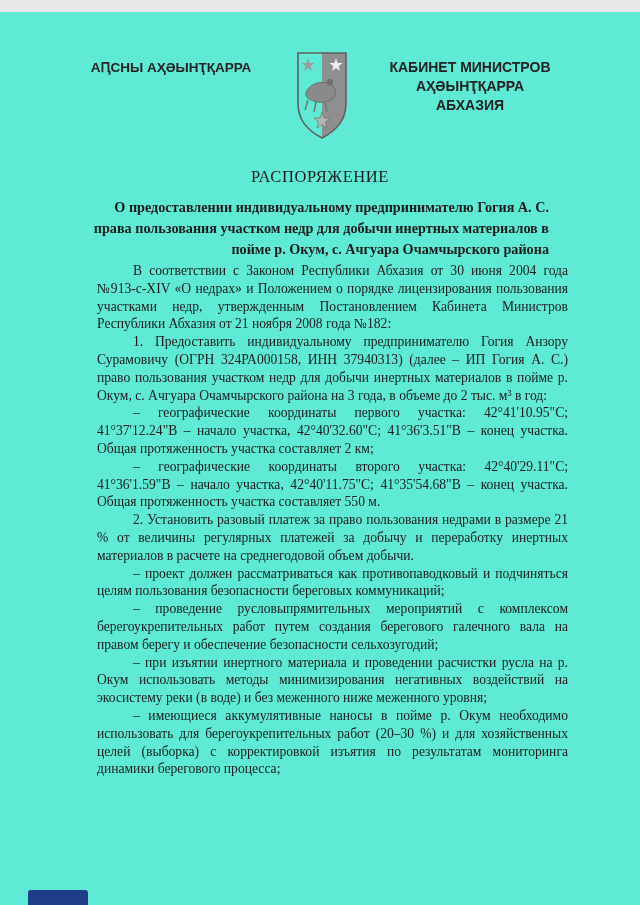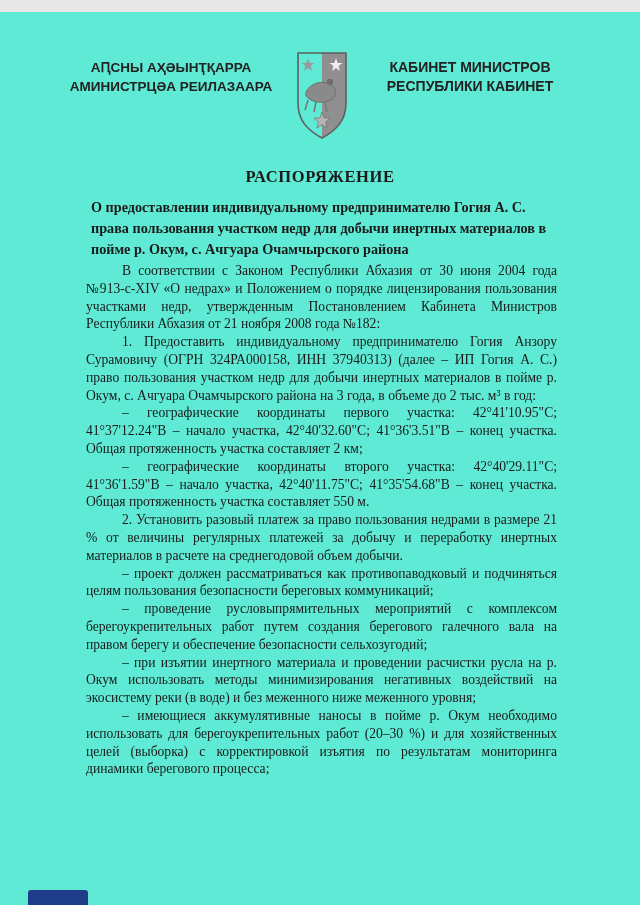--- a/index.html
+++ b/index.html
@@ -20,49 +20,48 @@
     font-weight:bold;
     color:#222;
   }
   .h-left  { top:46px; left:54px;  width:234px; font-size:13.5px; line-height:19px; }
   .h-right { top:46px; left:380px; width:180px; font-size:14px;   line-height:19px; }
   .emblem  { position:absolute; top:38px; left:294px; width:56px; height:91px; }
   
   .doc-title {
     position:absolute; top:155px; left:0; width:640px;
     text-align:center;
-    font-weight:bold; font-size:16.5px; letter-spacing:0.6px;
+    font-weight:normal; font-size:16.5px; letter-spacing:0.6px;
   }
   .doc-subtitle {
     position:absolute; top:185px; left:91px; width:458px;
-    text-align:left;
+    text-align:right;
     font-weight:bold; font-size:14.2px; line-height:20.8px;
   }
   
   .bodytext {
-    position:absolute; top:250px; left:86px; width:471px;
+    position:absolute; top:250px; left:97px; width:471px;
     font-size:13.6px; line-height:17.8px;
     text-align:justify;
   }
   .para { text-indent:36px; margin:0; padding:0; }
   
   .blue-marker {
     position:absolute; left:28px; top:878px;
     width:60px; height:20px;
     border-radius:3px;
   }
 </style>
 </head>
 <body>
 
 <div class="page">
 
   <div class="h-col h-left">
     <div>АԤСНЫ АҲӘЫНҬҚАРРА</div>
-    <div>АМИНИСТРЦӘА РЕИЛАЗААРА</div>
   </div>
 
   <div class="emblem">
     <svg width="56" height="91" viewBox="0 0 56 91" xmlns="http://www.w3.org/2000/svg">
       <defs>
         <clipPath id="shieldClip">
           <path d="M4,3 H52 V53 C52,70 43,80 28,88 C13,80 4,70 4,53 Z"></path>
         </clipPath>
       </defs>
 
@@ -79,21 +78,21 @@
 
         <path d="M28,62 L30,68 L36,68 L31.5,72 L33,78 L28,74.5 L23,78 L24.5,72 L20,68 L26,68 Z" fill="#b5b5b5" stroke="#777" stroke-width="0.8"></path>
       </g>
 
       <path d="M4,3 H52 V53 C52,70 43,80 28,88 C13,80 4,70 4,53 Z" fill="none" stroke="#5f5f5f" stroke-width="1.6"></path>
     </svg>
   </div>
 
   <div class="h-col h-right">
     <div>КАБИНЕТ МИНИСТРОВ</div>
-    <div>РЕСПУБЛИКИ КАБИНЕТ</div>
+    <div>АҲӘЫНҬҚАРРА АБХАЗИЯ</div>
   </div>
 
   <div class="doc-title">РАСПОРЯЖЕНИЕ</div>
   <div class="doc-subtitle">О предоставлении индивидуальному предпринимателю Гогия А. С. права пользования участком недр для добычи инертных материалов в пойме р. Окум, с. Ачгуара Очамчырского района</div>
 
   <div class="bodytext">
     <p class="para">В соответствии с Законом Республики Абхазия от 30 июня 2004 года №913-с-XIV «О недрах» и Положением о порядке лицензирования пользования участками недр, утвержденным Постановлением Кабинета Министров Республики Абхазия от 21 ноября 2008 года №182:</p>
     <p class="para">1. Предоставить индивидуальному предпринимателю Гогия Анзору Сурамовичу (ОГРН 324РА000158, ИНН 37940313) (далее – ИП Гогия А. С.) право пользования участком недр для добычи инертных материалов в пойме р. Окум, с. Ачгуара Очамчырского района на 3 года, в объеме до 2 тыс. м³ в год:</p>
     <p class="para">– географические координаты первого участка: 42°41'10.95"С; 41°37'12.24"В – начало участка, 42°40'32.60"С; 41°36'3.51"В – конец участка. Общая протяженность участка составляет 2 км;</p>
     <p class="para">– географические координаты второго участка: 42°40'29.11"С; 41°36'1.59"В – начало участка, 42°40'11.75"С; 41°35'54.68"В – конец участка. Общая протяженность участка составляет 550 м.</p>

